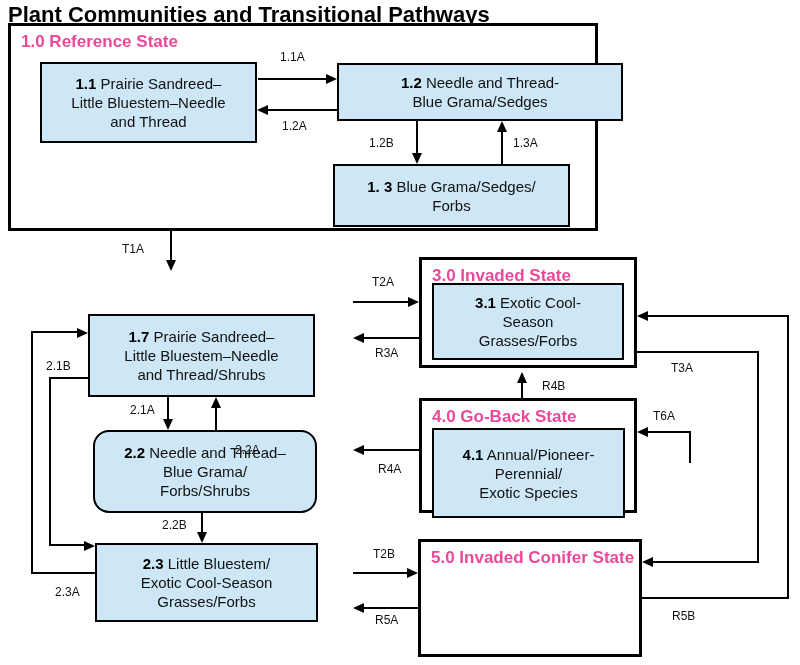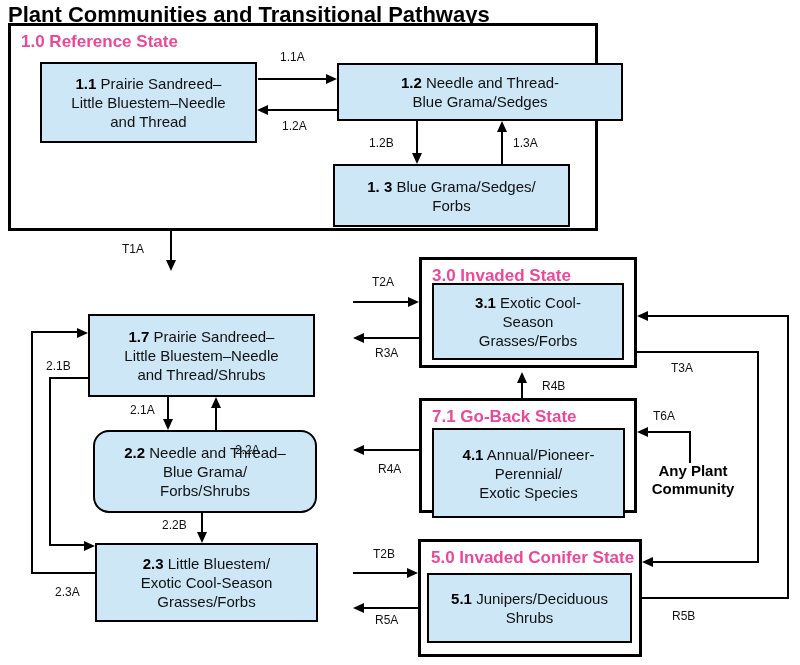--- a/index.html
+++ b/index.html
@@ -46,21 +46,21 @@
 
   <div class="title">Plant Communities and Transitional Pathways</div>
 
   <div class="state" style="left:8px;top:23px;width:590px;height:208px;">
     <div class="state-label">1.0 Reference State</div>
   </div>
   <div class="state" style="left:419px;top:257px;width:218px;height:111px;">
     <div class="state-label">3.0 Invaded State</div>
   </div>
   <div class="state" style="left:419px;top:398px;width:218px;height:115px;">
-    <div class="state-label">7.1 Go-Back State</div>
+    <div class="state-label">4.0 Go-Back State</div>
   </div>
   <div class="state" style="left:418px;top:539px;width:224px;height:118px;">
     <div class="state-label">5.0 Invaded Conifer State</div>
   </div>
 
   <div class="community" style="left:40px;top:62px;width:217px;height:81px;">
     <div class="ctext"><b>1.1</b> <span>Prairie Sandreed–
 Little Bluestem–Needle
 and Thread</span></div>
   </div>
@@ -89,24 +89,20 @@
   </div>
   <div class="community" style="left:432px;top:283px;width:192px;height:77px;">
     <div class="ctext"><b>3.1</b> <span>Exotic Cool-
 Season
 Grasses/Forbs</span></div>
   </div>
   <div class="community" style="left:432px;top:428px;width:193px;height:90px;">
     <div class="ctext"><b>4.1</b> <span>Annual/Pioneer-
 Perennial/
 Exotic Species</span></div>
-  </div>
-  <div class="community" style="left:427px;top:573px;width:205px;height:70px;">
-    <div class="ctext"><b>5.1</b> <span>Junipers/Deciduous
-Shrubs</span></div>
   </div>
 
   <div class="hl" style="left:258px;top:78px;width:70px;"></div>
   <div class="ar r" style="left:326px;top:74px;"></div>
   <div class="plabel" style="left:280px;top:50px;">1.1A</div>
 
   <div class="hl" style="left:268px;top:109px;width:69px;"></div>
   <div class="ar l" style="left:257px;top:105px;"></div>
   <div class="plabel" style="left:282px;top:119px;">1.2A</div>
 
@@ -180,15 +176,14 @@
   <div class="hl" style="left:653px;top:561px;width:106px;"></div>
   <div class="ar l" style="left:642px;top:557px;"></div>
   <div class="plabel" style="left:671px;top:361px;">T3A</div>
 
   <div class="hl" style="left:642px;top:597px;width:147px;"></div>
   <div class="vl" style="left:787px;top:315px;height:284px;"></div>
   <div class="hl" style="left:648px;top:315px;width:141px;"></div>
   <div class="ar l" style="left:637px;top:311px;"></div>
   <div class="plabel" style="left:672px;top:609px;">R5B</div>
 
-  <div class="annot" style="left:645px;top:462px;width:96px;">Any Plant Community</div>
 
 </div>
 
 </body></html>

